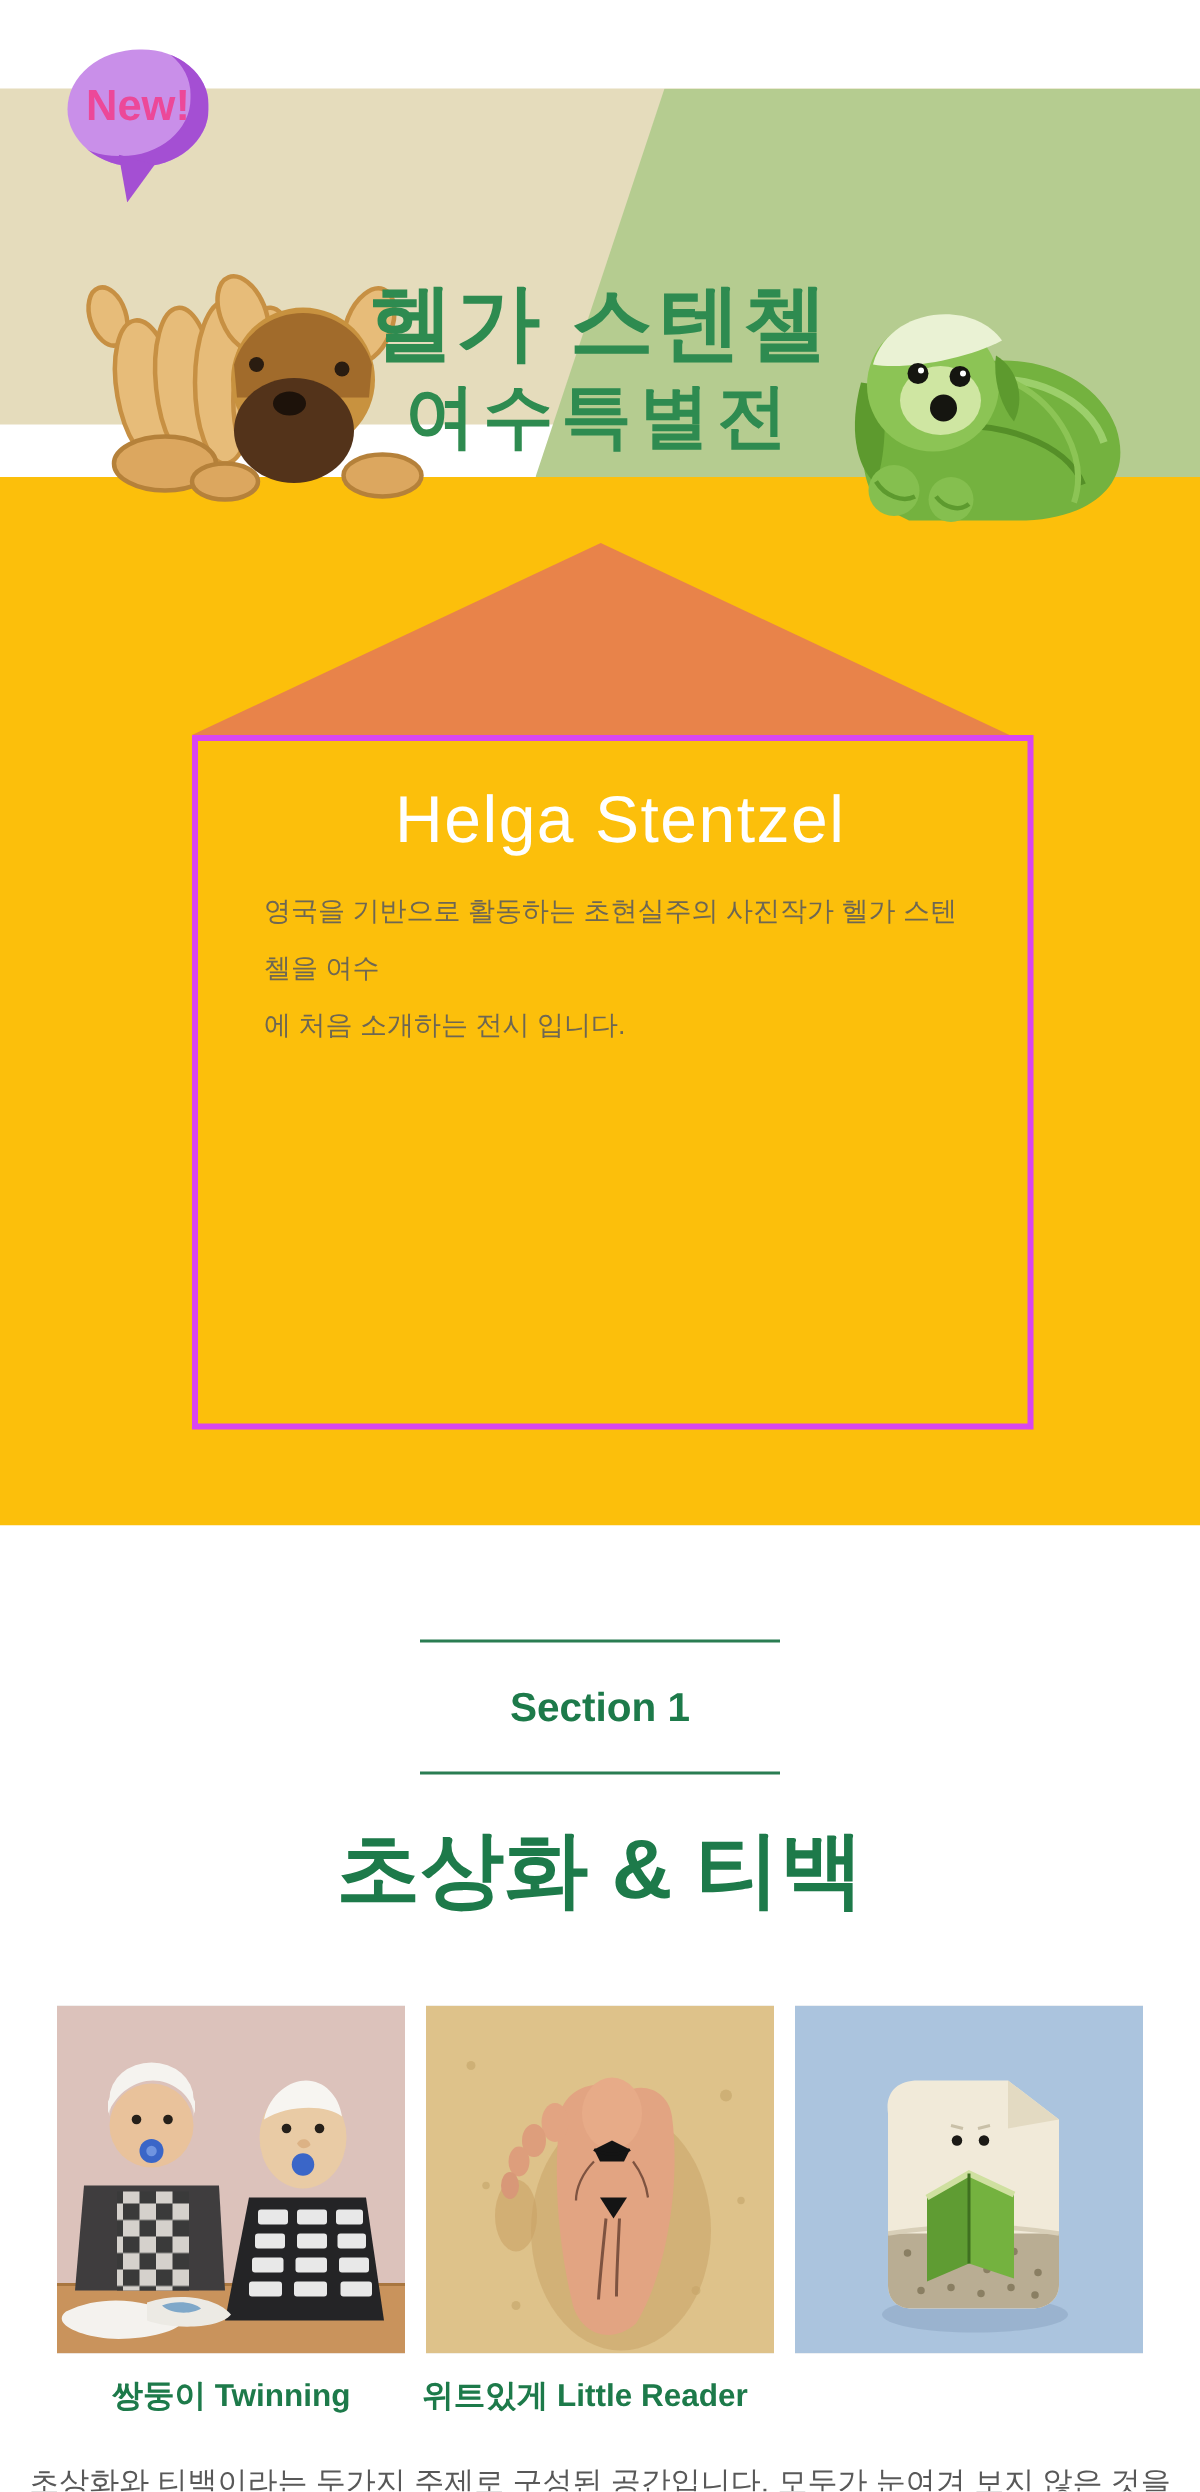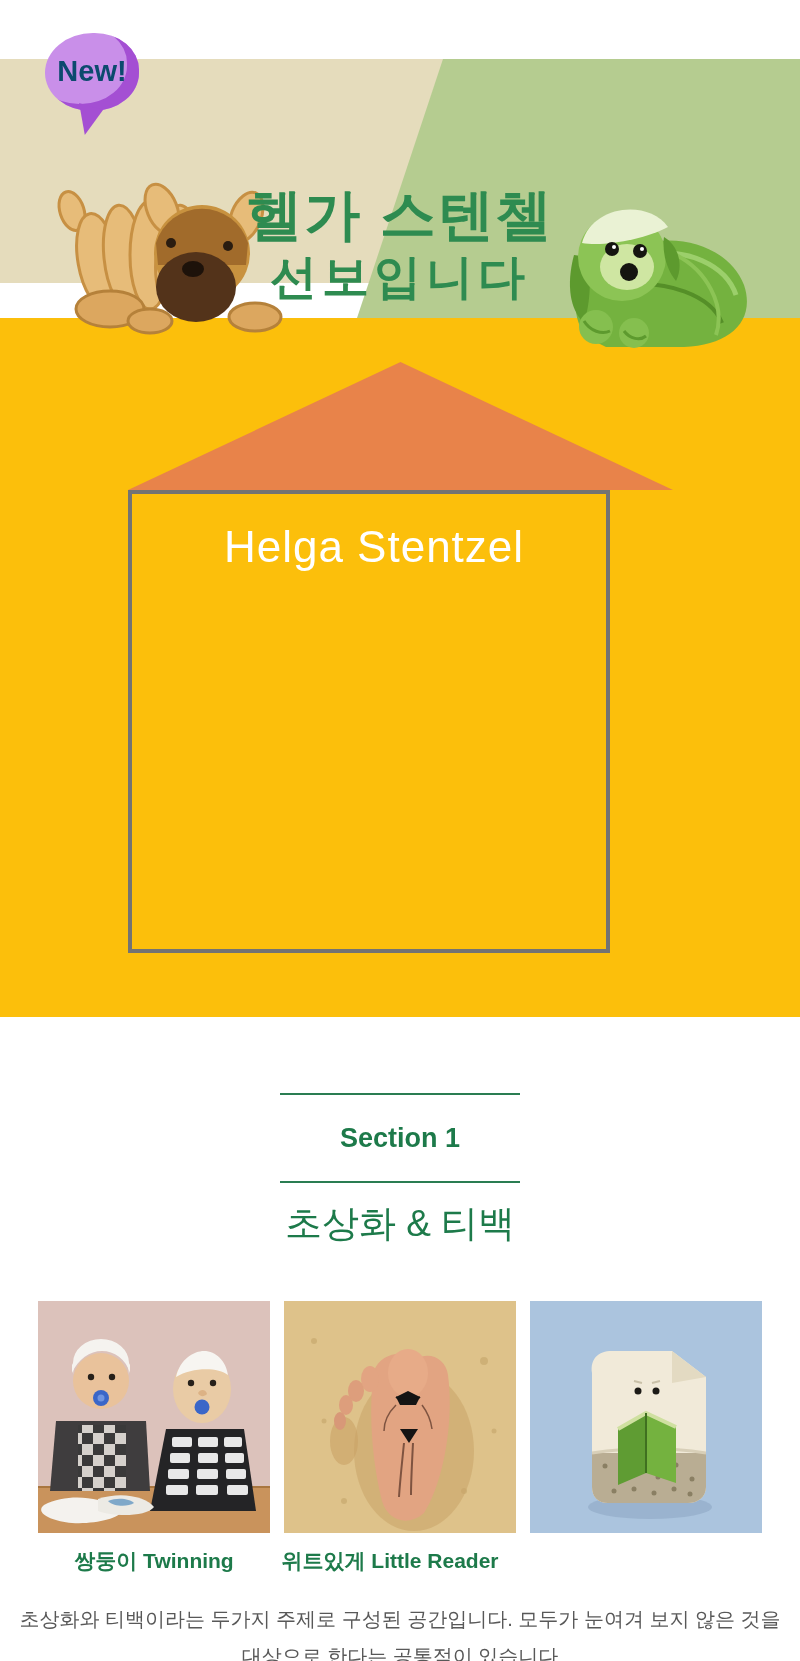--- a/index.html
+++ b/index.html
@@ -14,43 +14,43 @@
                 color:#2e8b50;z-index:3;line-height:1;}
   .banner-title .line1{font-size:56px;font-weight:800;letter-spacing:2px;}
   .banner-title .line2{font-size:47px;font-weight:800;letter-spacing:5px;margin-top:10px;}
 
   .new-badge{position:absolute;left:45px;top:33px;width:100px;height:104px;z-index:5;}
   .new-badge .bubble{position:absolute;left:0;top:0;width:94px;height:78px;background:#c98fe9;
                      border-radius:52% 48% 50% 50%;box-shadow:inset -12px -7px 0 #a44fd3;}
   .new-badge .tail{position:absolute;left:32px;top:70px;width:26px;height:32px;background:#a44fd3;
                    clip-path:polygon(8% 0,100% 22%,30% 100%);}
   .new-badge .label{position:absolute;left:0;top:22px;width:94px;text-align:center;
-                    color:#0c4a6e;font-size:29px;font-weight:700;}
+                    color:#ec4899;font-size:29px;font-weight:700;}
 
   .photo-bread{position:absolute;left:50px;top:110px;z-index:2;}
   .photo-lettuce{position:absolute;left:526px;top:126px;z-index:2;}
 
   
   .yellow{position:absolute;left:0;top:318px;width:800px;height:699px;background:#fcbf0b;}
   .roof{position:absolute;left:128px;top:44px;width:545px;height:128px;background:#e8834a;
         clip-path:polygon(50% 0,0 100%,100% 100%);}
-  .house{position:absolute;left:128px;top:172px;width:482px;height:463px;
-         border:4px solid #737373;box-sizing:border-box;overflow:hidden;padding-left:10px;}
+  .house{position:absolute;left:128px;top:172px;width:561px;height:463px;
+         border:4px solid #d946ef;box-sizing:border-box;overflow:hidden;padding-left:10px;}
   .house-title{margin:28px 0 0;text-align:center;color:#ffffff;font-size:44px;
                font-weight:400;letter-spacing:1px;}
   .house-text{margin:16px 34px 0;color:#6e6753;font-size:18px;line-height:38px;
               white-space:pre-line;}
   .house-text.p2,.house-text.p3{margin-top:36px;}
 
   
   .white-section{position:absolute;left:0;top:1017px;width:800px;padding-top:76px;background:#ffffff;}
   .section-head{display:flex;align-items:center;justify-content:center;gap:28px;flex-direction:column;}
   .head-line{width:240px;height:2px;background:#2a7d52;}
   .section-label{color:#1d7a4a;font-size:27px;font-weight:700;line-height:30px;}
-  .section-title{margin-top:16px;text-align:center;color:#1d7a4a;font-size:37px;font-weight:400;}
+  .section-title{margin-top:26px;text-align:center;color:#1d7a4a;font-size:56px;font-weight:700;}
   .art-row{margin:52px 38px 0;display:flex;gap:14px;}
   .artwork{width:232px;height:232px;overflow:hidden;background:#eee;}
   .caption-row{margin:14px 38px 0;display:flex;gap:4px;}
   .caption{width:232px;text-align:center;color:#1d7a4a;font-size:21px;font-weight:700;}
   .body-text{margin:26px 0 0;text-align:center;color:#585858;font-size:20px;line-height:37px;
              white-space:pre-line;}
 </style>
 </head>
 <body>
 
@@ -99,34 +99,36 @@
         <circle cx="116" cy="64" r="2" fill="#ffffff"></circle>
         <circle cx="103" cy="87" r="9" fill="#151510"></circle>
         <circle cx="70" cy="142" r="17" fill="#85bf4f"></circle>
         <circle cx="108" cy="148" r="15" fill="#85bf4f"></circle>
         <path d="M58,136 C64,146 76,150 84,146 M98,146 C104,154 114,156 120,151" stroke="#5d9a2e" stroke-width="3" fill="none"></path>
       </g>
     </svg>
 
     <div class="banner-title">
       <div class="line1">헬가 스텐첼</div>
-      <div class="line2">선보입니다</div>
+      <div class="line2">여수특별전</div>
     </div>
   </div>
 
   <div class="new-badge">
     <div class="bubble"></div>
     <div class="tail"></div>
     <div class="label">New!</div>
   </div>
 
   <div class="yellow">
     <div class="roof"></div>
     <div class="house">
       <div class="house-title">Helga Stentzel</div>
+      <div class="house-text p1">영국을 기반으로 활동하는 초현실주의 사진작가 헬가 스텐첼을 여수
+에 처음 소개하는 전시 입니다.</div>
 
     </div>
   </div>
 
   <div class="white-section">
     <div class="section-head">
       <div class="head-line"></div>
       <div class="section-label">Section 1</div>
       <div class="head-line"></div>
     </div>

